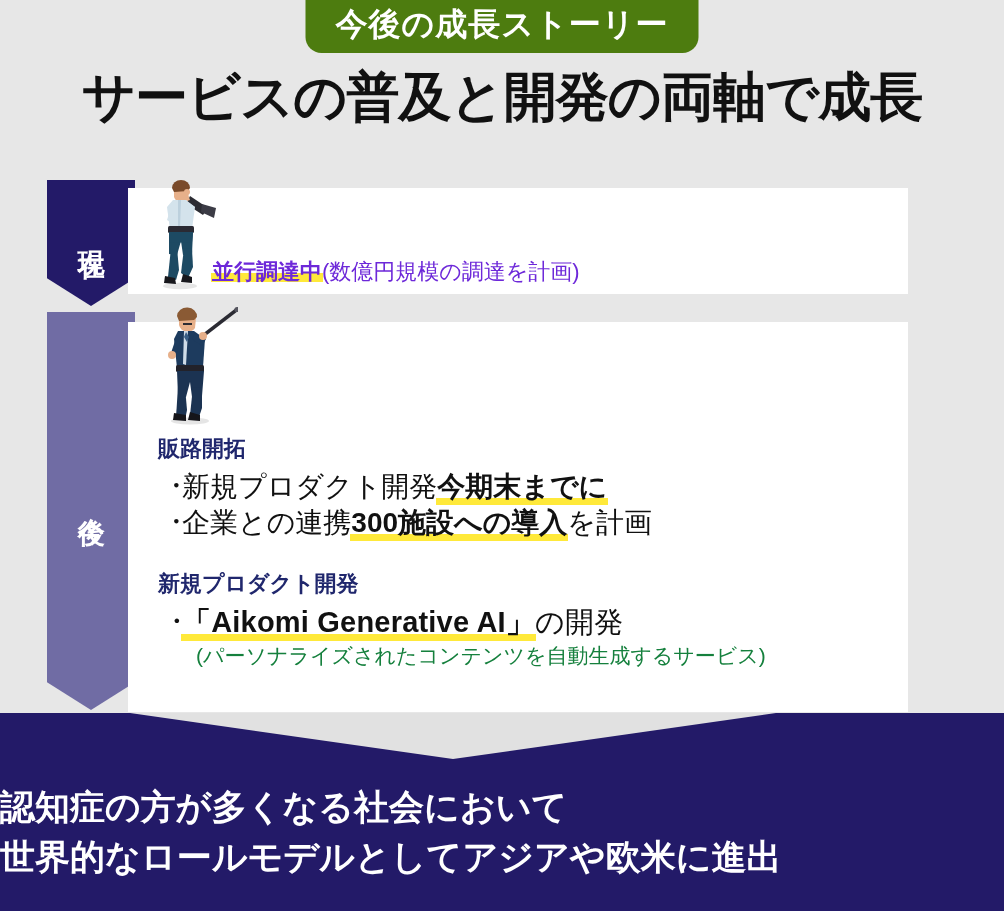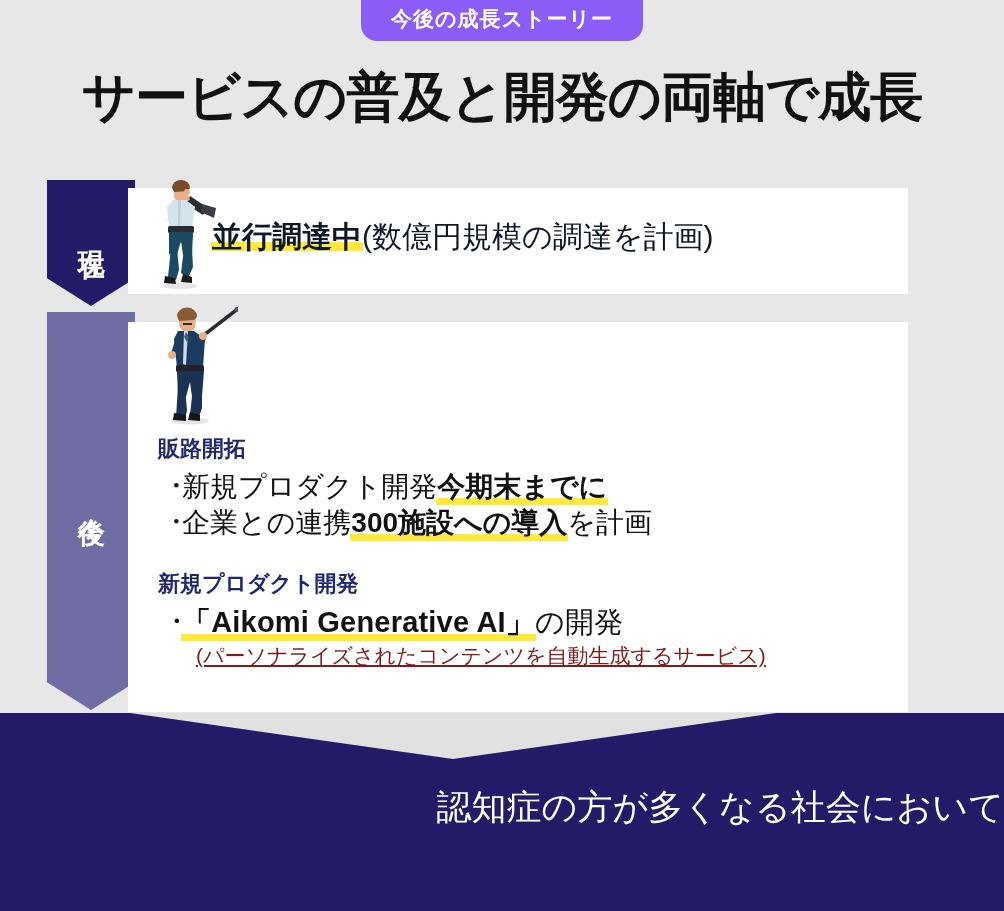--- a/index.html
+++ b/index.html
@@ -19,23 +19,23 @@
     overflow: hidden;
     background: #e7e7e7;
   }
 
   
   .badge {
     position: absolute;
     left: 50%;
     top: 0;
     transform: translateX(-50%);
-    background: #8b5cf6;
+    background: #4d7c0f;
     color: #ffffff;
-    font-size: 21px;
+    font-size: 32px;
     font-weight: 700;
     letter-spacing: 1px;
     padding: 7px 30px 11px 30px;
     border-radius: 0 0 16px 16px;
     line-height: 1.1;
     white-space: nowrap;
   }
 
   
   .main-title {
@@ -102,24 +102,25 @@
     position: absolute;
     z-index: 5;
     pointer-events: none;
   }
   .fig-phone  { left: 150px; top: 178px; width: 70px;  height: 112px; }
   .fig-point  { left: 152px; top: 305px; width: 86px;  height: 120px; }
 
   
   .headline {
     position: absolute;
-    font-size: 30px;
-    color: #0f172a;
+    font-size: 22px;
+    color: #6d28d9;
     white-space: nowrap;
     line-height: 1.0;
+    margin-top: 39px;
   }
   .headline.h-now    { left: 212px; top: 222px; }
   .headline.h-future { left: 212px; top: 354px; }
 
   .b { font-weight: 900; }
   .reg { font-weight: 400; }
 
   
   .hl {
     position: relative;
@@ -162,26 +163,25 @@
     padding-left: 24px;
     position: relative;
   }
   .bullet .dot {
     position: absolute;
     left: 4px;
     top: -1px;
   }
   .note {
     font-size: 21px;
-    color: #7f1d1d;
+    color: #15803d;
     white-space: nowrap;
     line-height: 1.2;
     padding-left: 38px;
     margin-top: 2px;
-    text-decoration: underline;
   }
 
   .sub-sales   { top: 438px; }
   .sub-product { top: 573px; }
 
   .bullet-en {
     font-size: 29px;
     letter-spacing: 0.2px;
   }
 
@@ -201,24 +201,24 @@
     width: 646px;
     height: 46px;
     background: #e1e1e1;
     clip-path: polygon(0 0, 100% 0, 50% 100%);
   }
   .footer-text {
     position: absolute;
     left: 0;
     right: 0;
     top: 782px;
-    text-align: right;
+    text-align: left;
     color: #ffffff;
     font-size: 35px;
-    font-weight: 400;
+    font-weight: 700;
     line-height: 1.42;
     letter-spacing: 0px;
     white-space: nowrap;
   }
 </style>
 </head>
 <body>
 
 <div id="slide">
 
@@ -305,15 +305,16 @@
       </div>
       <div class="note">(パーソナライズされたコンテンツを自動生成するサービス)</div>
     </div>
   </div>
 
   <div class="bottom-band"></div>
   <div class="band-notch"></div>
 
   <div class="footer-text">
     <div>認知症の方が多くなる社会において</div>
+    <div>世界的なロールモデルとしてアジアや欧米に進出</div>
   </div>
 
 </div>
 
 </body></html>

